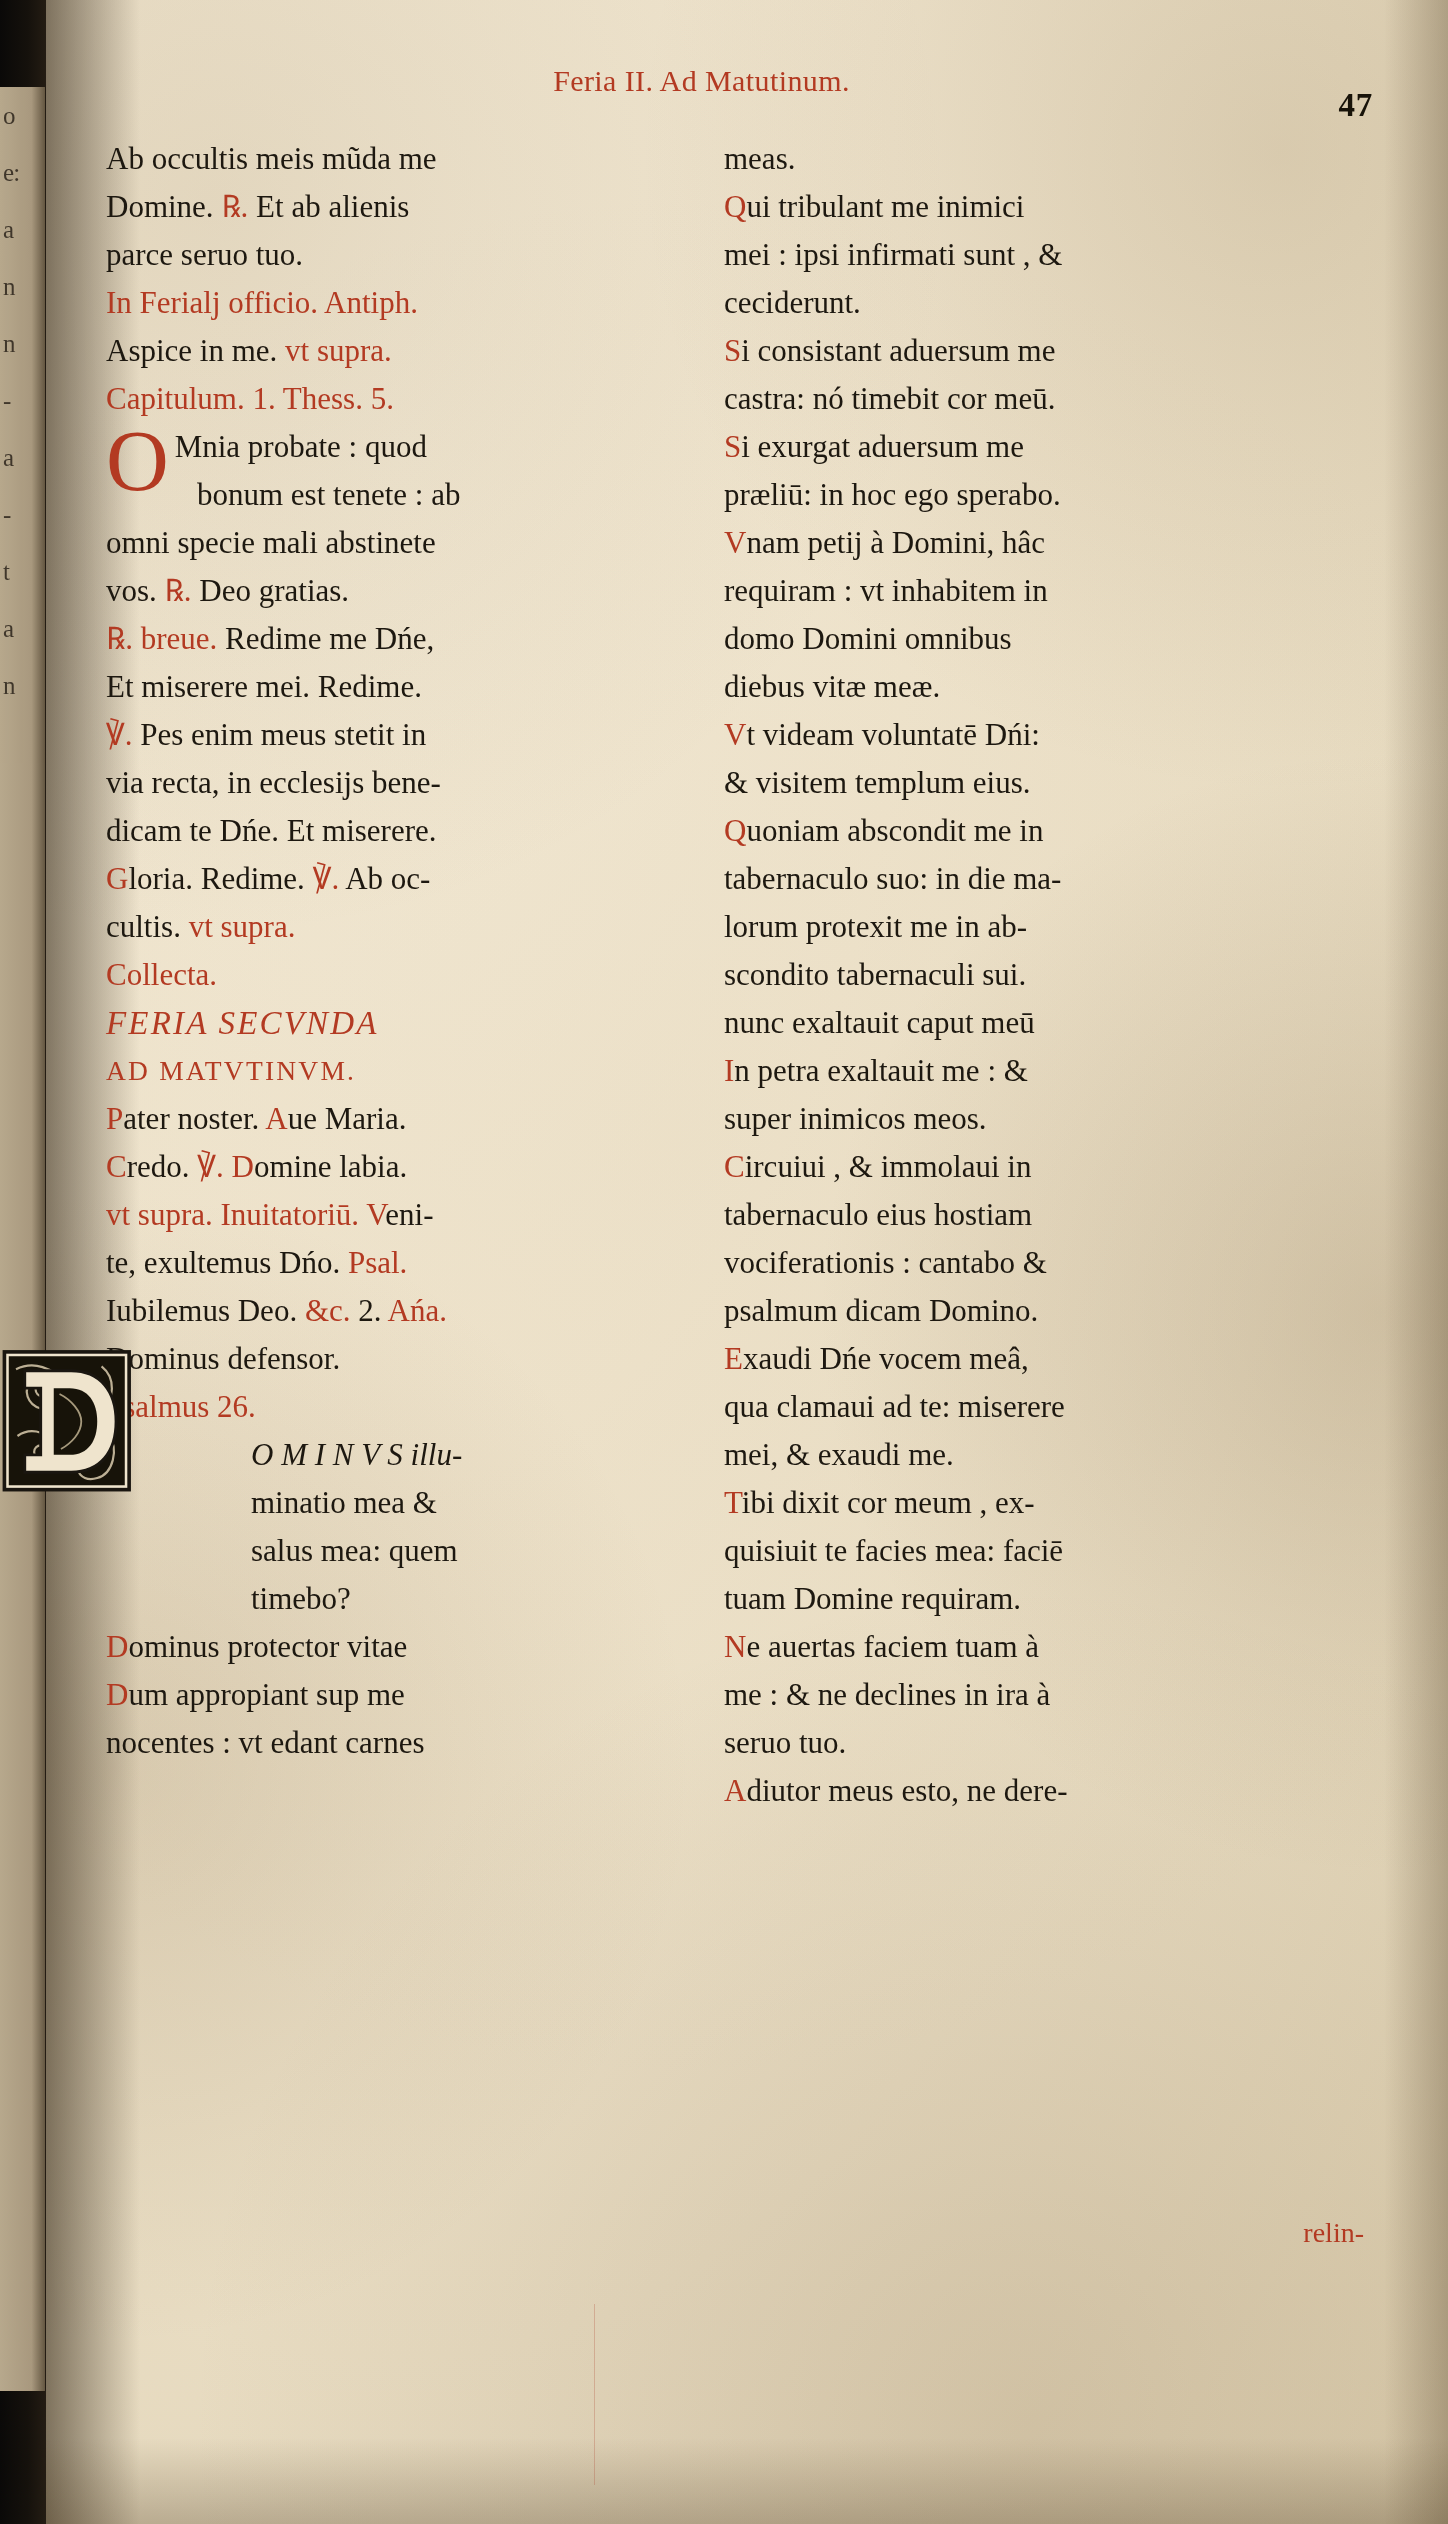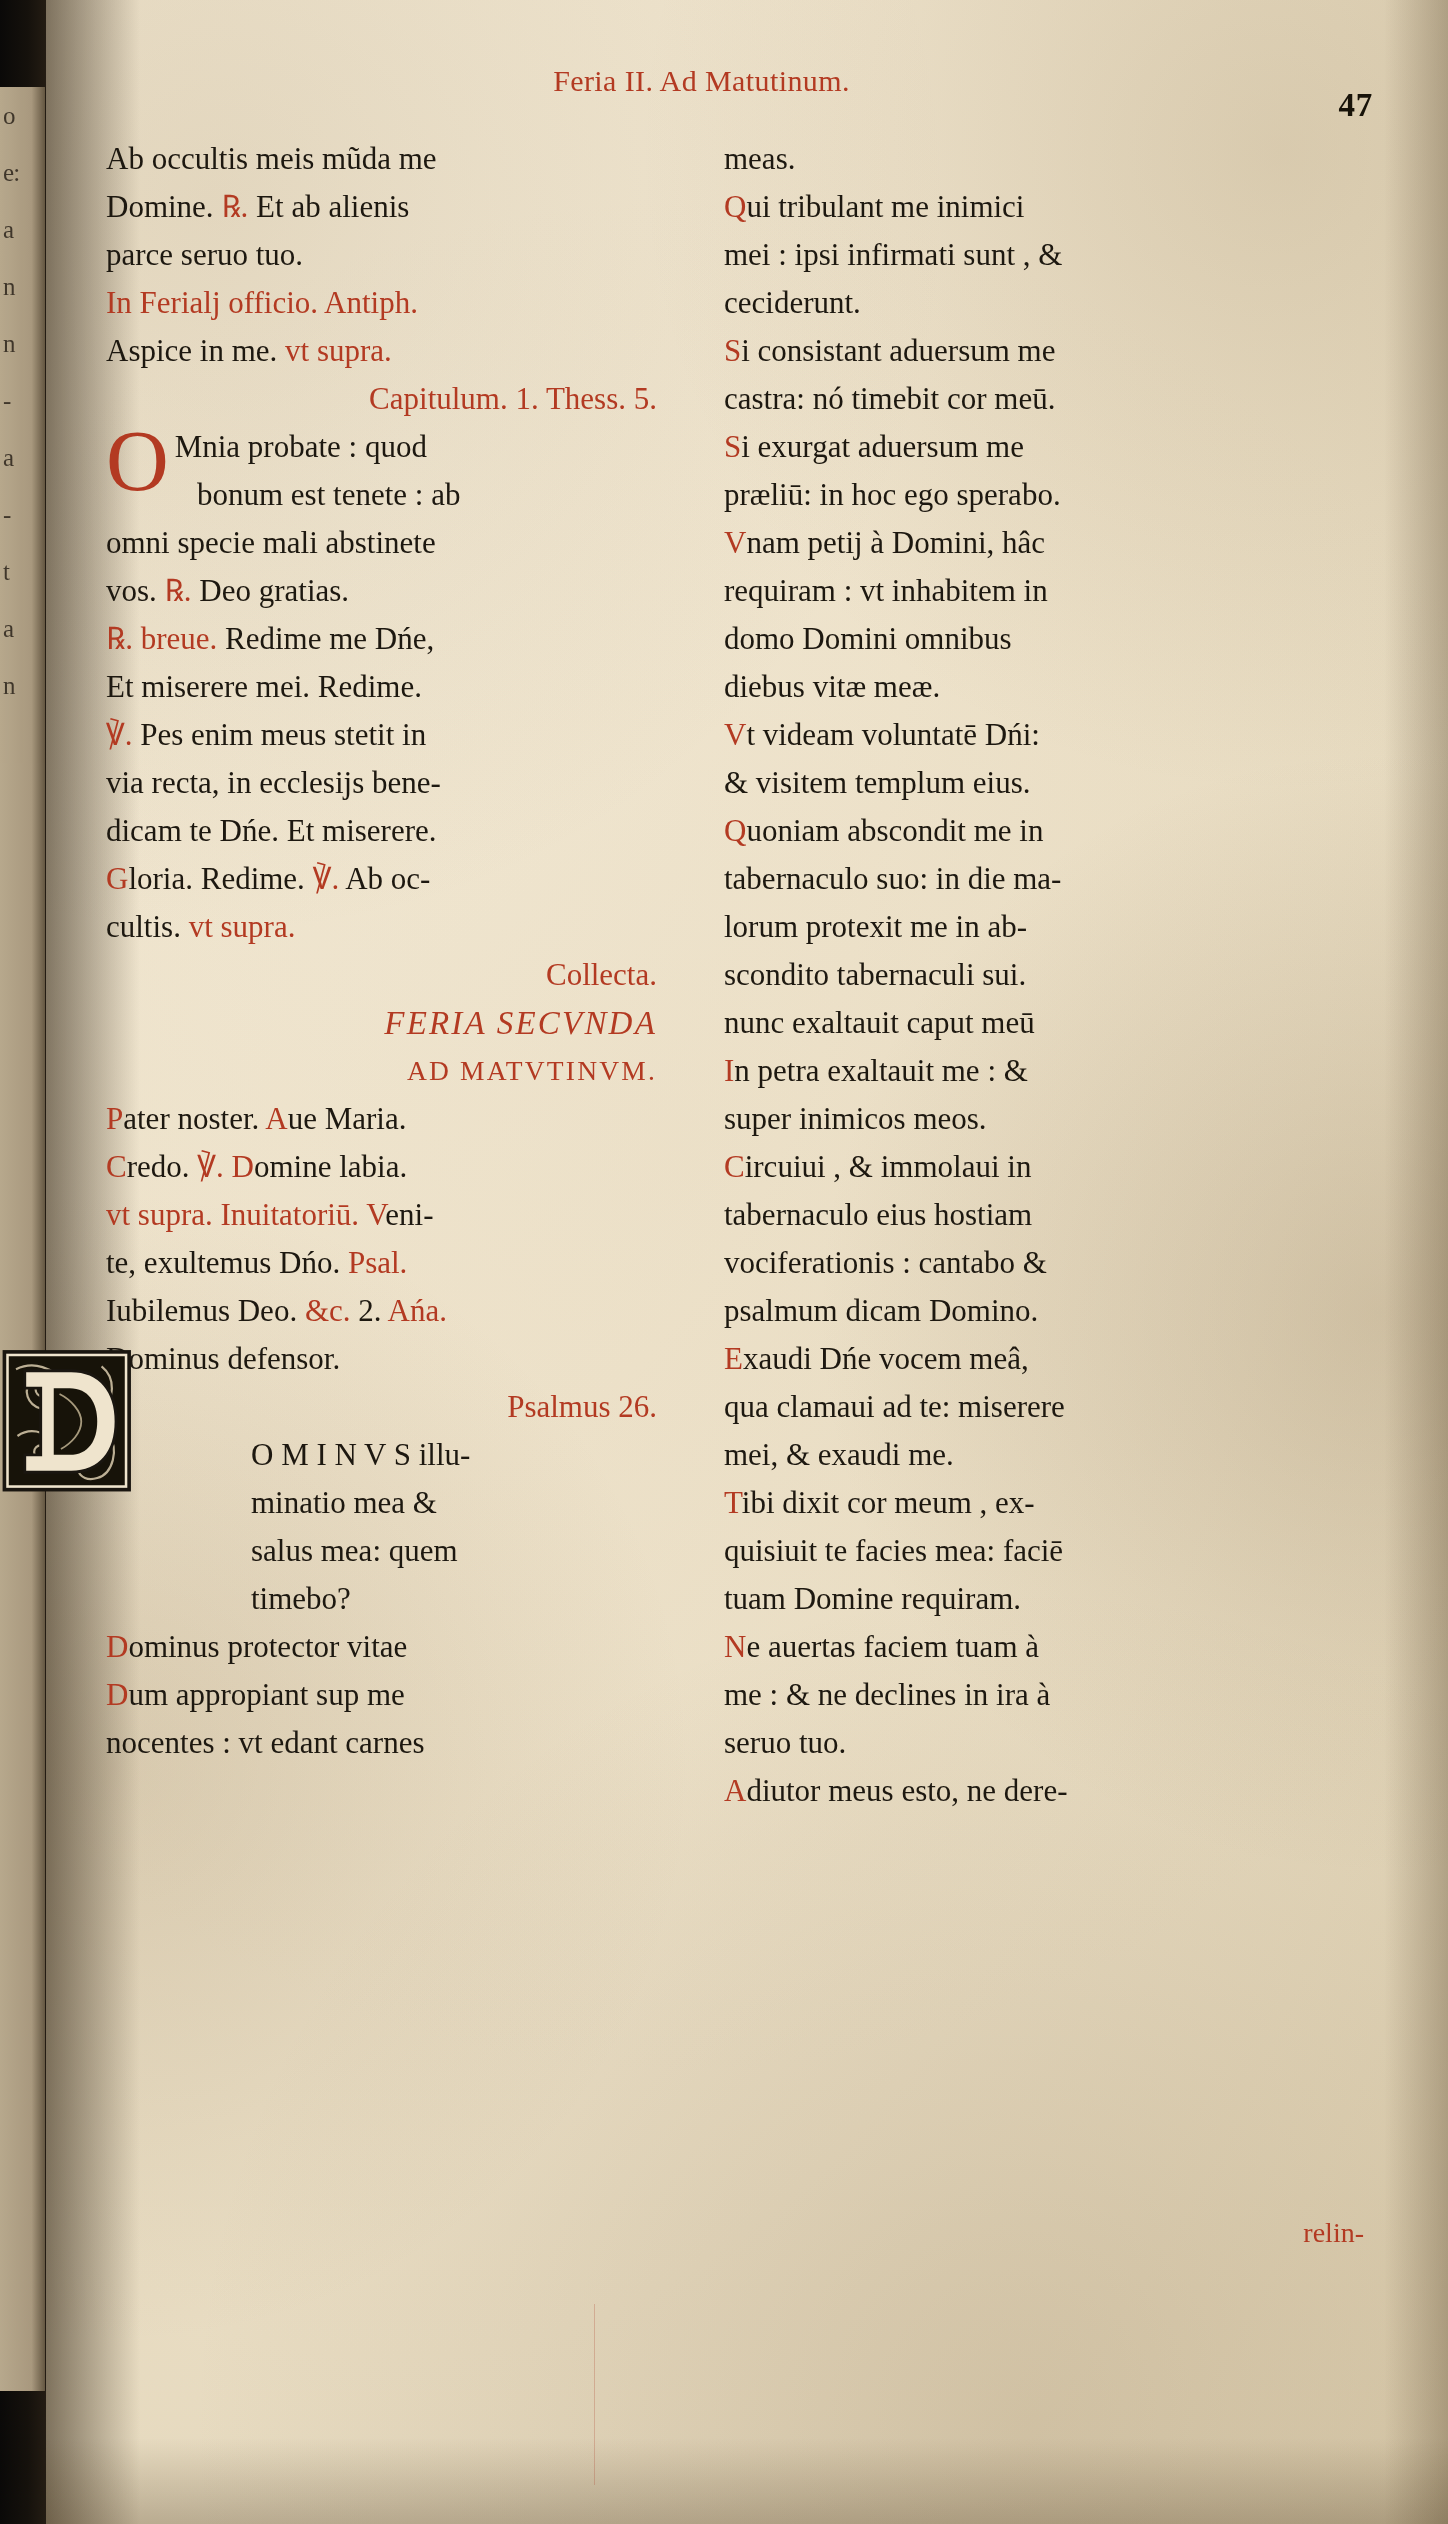--- a/index.html
+++ b/index.html
@@ -121,21 +121,21 @@
     top: 135px;
     width: 551px;
     font-size: 31px;
     line-height: 48px;
     color: #1d1810;
   }
   #col-left  { left: 106px; }
   #col-right { left: 724px; }
 
   .ln { white-space: nowrap; }
-  .center { text-align: right; white-space: normal; }
+  .center { text-align: left; white-space: normal; }
   .heading-red {
     color: #b33a22;
     letter-spacing: 2.2px;
     font-size: 33px;
     font-style: italic;
   }
   .heading-red-sm {
     color: #b33a22;
     letter-spacing: 2.2px;
     font-size: 27.5px;
@@ -232,21 +232,21 @@
       <div class="ln rubric center">Collecta.</div>
       <div class="ln center heading-red">FERIA  SECVNDA</div>
       <div class="ln center heading-red-sm">AD  MATVTINVM.</div>
       <div class="ln"><span class="red" style="letter-spacing: 0px;">P</span><span class="blk">ater noster. </span><span class="red" style="letter-spacing: 0px;">A</span><span class="blk">ue Maria.</span></div>
       <div class="ln"><span class="red" style="letter-spacing: 0px;">C</span><span class="blk">redo. </span><span class="red" style="letter-spacing: 0px;">℣. D</span><span class="blk">omine labia.</span></div>
       <div class="ln"><span class="red" style="letter-spacing: 0px;">vt supra. Inuitatoriū. V</span><span class="blk">eni-</span></div>
       <div class="ln"><span class="blk">te, exultemus Dńo. </span><span class="red" style="letter-spacing: 0px;">Psal.</span></div>
       <div class="ln"><span class="blk">Iubilemus Deo. </span><span class="red" style="letter-spacing: 0px;">&amp;c. </span><span class="blk">2. </span><span class="red" style="letter-spacing: 0px;">Ańa.</span></div>
       <div class="ln">Dominus defensor.</div>
       <div class="ln rubric center">Psalmus 26.</div>
-      <div class="ln" style="padding-left: 145px;">O M I N V S illu-</div>
+      <div class="ln" style="padding-left: 145px; font-style: italic;">O M I N V S illu-</div>
       <div class="ln" style="padding-left: 145px;">minatio mea &amp;</div>
       <div class="ln" style="padding-left: 145px;">salus mea: quem</div>
       <div class="ln" style="padding-left: 145px;">timebo?</div>
       <div class="ln"><span class="red" style="letter-spacing: 0px;">D</span><span class="blk">ominus protector vitae</span></div>
       <div class="ln"><span class="red" style="letter-spacing: 0px;">D</span><span class="blk">um appropiant sup me</span></div>
       <div class="ln">nocentes : vt edant carnes</div>
     </div>
   <div class="col" id="col-right">
       <div class="ln">meas.</div>
       <div class="ln"><span class="red" style="letter-spacing: 0px;">Q</span><span class="blk">ui tribulant me inimici</span></div>

